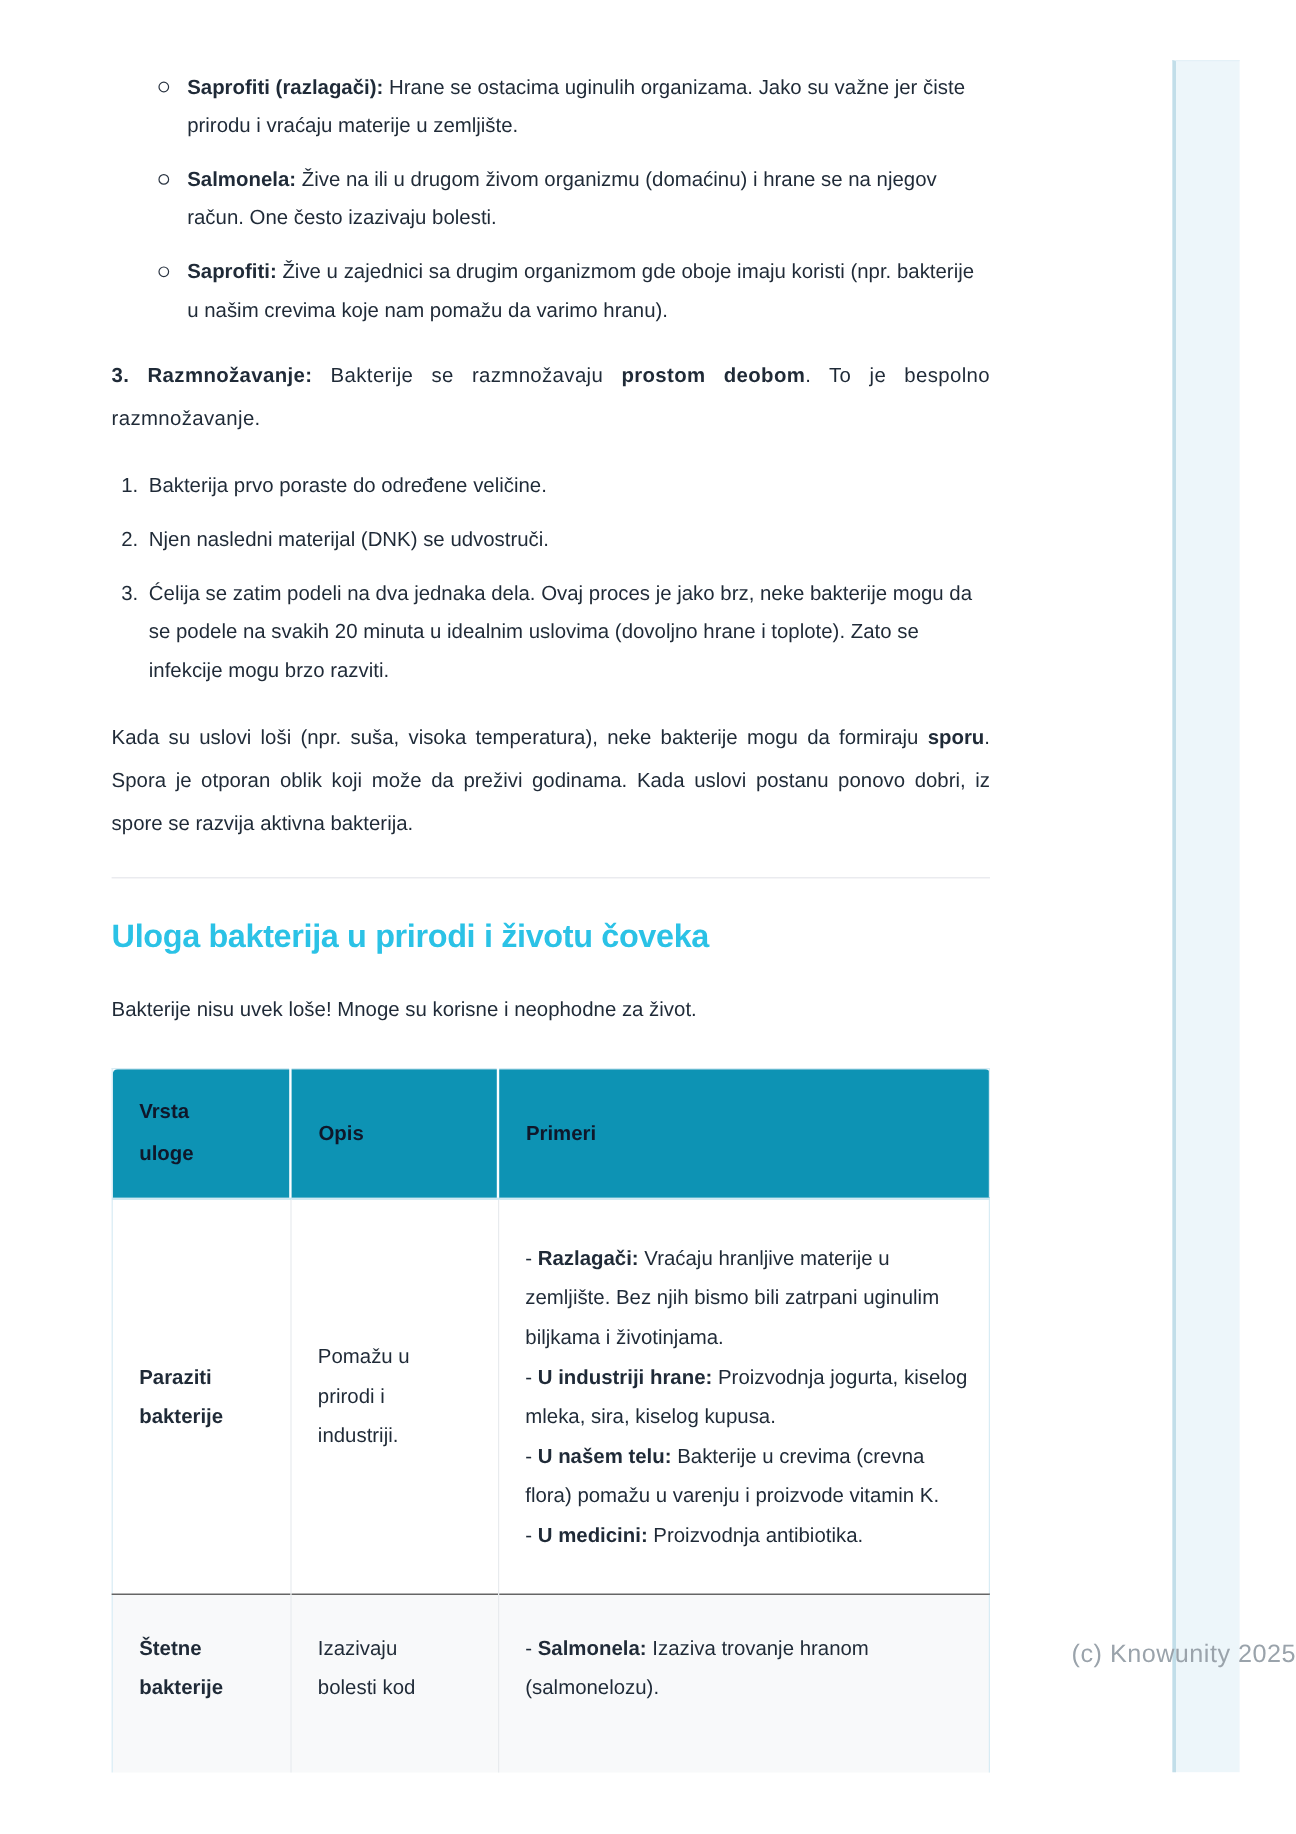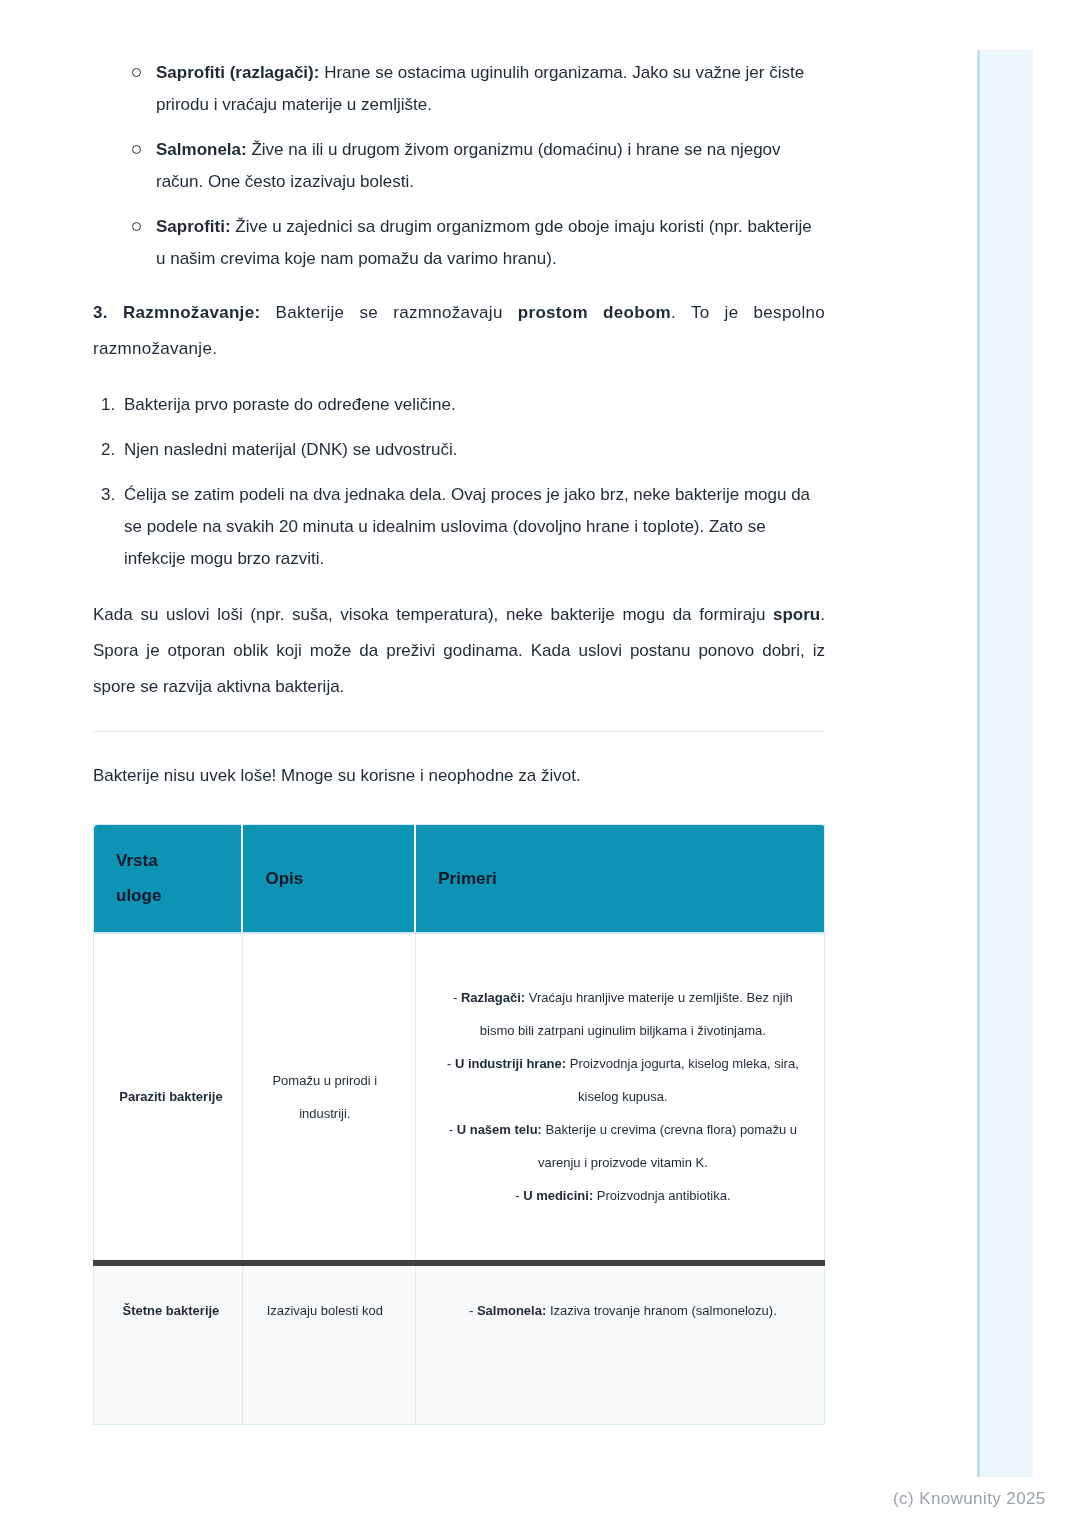--- a/index.html
+++ b/index.html
@@ -55,35 +55,35 @@
   table.roles col.c3{width:410px;}
   table.roles th{
     background:var(--teal);color:#0f172a;font-weight:700;text-align:left;
     vertical-align:middle;height:108px;padding:0 10px 0 22px;font-size:17px;
     line-height:35px;border-right:2px solid #fcfeff;border-bottom:2px solid #cfe9f2;
   }
   table.roles th:first-child{padding-right:46px;border-top-left-radius:4px;}
   table.roles th:last-child{border-right:none;border-top-right-radius:4px;}
   table.roles td{
     vertical-align:middle;padding:16px 16px 16px 22px;line-height:33px;
-    font-size:13px;border-right:1px solid #e8ebee;background:#ffffff;text-align:center;
+    font-size:17px;border-right:1px solid #e8ebee;background:#ffffff;
   }
   table.roles td:last-child{border-right:none;}
-  table.roles tbody tr+tr td{border-top:6px solid #404040;}
+  table.roles tbody tr+tr td{border-top:1px solid #404040;}
   table.roles tr.row-main td{height:330px;}
   table.roles td.role{font-weight:700;padding-right:16px;}
   table.roles td.desc{padding-right:30px;}
   table.roles td.examples{padding-right:16px;}
   table.roles tr.row-alt td{
     background:#f8f9fa;vertical-align:top;padding-top:28px;height:162px;
   }
   .examples .example-line{margin:0;}
 
   .copyright{
-    position:absolute;left:893px;top:1489px;font-size:17px;color:var(--copy);
+    position:absolute;left:893px;top:1367px;font-size:21px;color:var(--copy);
     letter-spacing:0.4px;z-index:2;white-space:nowrap;
   }
   b{font-weight:700;}
 </style>
 </head>
 <body>
 
 <div class="page">
   <div class="doc">
     <div class="side-accent"></div>
@@ -119,20 +119,21 @@
         <li>
           <span class="num">3.</span>
           <div><span>Ćelija se zatim podeli na dva jednaka dela. Ovaj proces je jako brz, neke bakterije mogu da se podele na svakih 20 minuta u idealnim uslovima (dovoljno hrane i toplote). Zato se infekcije mogu brzo razviti.</span></div>
         </li>
       </ol>
 
       <p class="para justify para-spore"><span>Kada su uslovi loši (npr. suša, visoka temperatura), neke bakterije mogu da formiraju </span><b>sporu</b><span>. Spora je otporan oblik koji može da preživi godinama. Kada uslovi postanu ponovo dobri, iz spore se razvija aktivna bakterija.</span></p>
 
       <hr class="divider">
 
+      <h1 class="section-heading">Uloga bakterija u prirodi i životu čoveka</h1>
 
       <p class="para para-intro">Bakterije nisu uvek loše! Mnoge su korisne i neophodne za život.</p>
 
       <table class="roles">
         <colgroup>
           <col class="c1">
             <col class="c2">
             <col class="c3">
         </colgroup>
         <thead>

